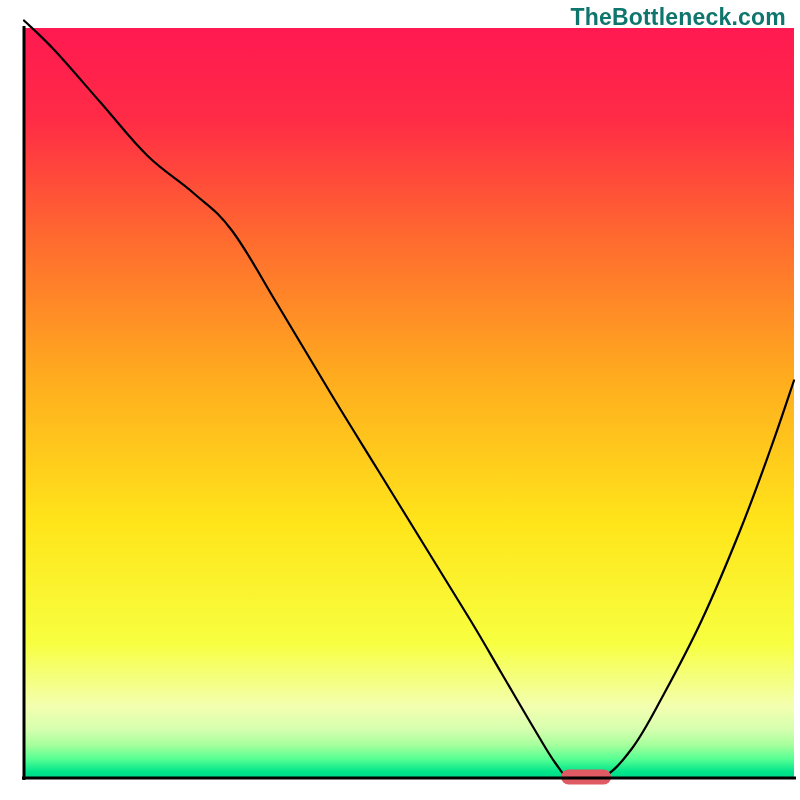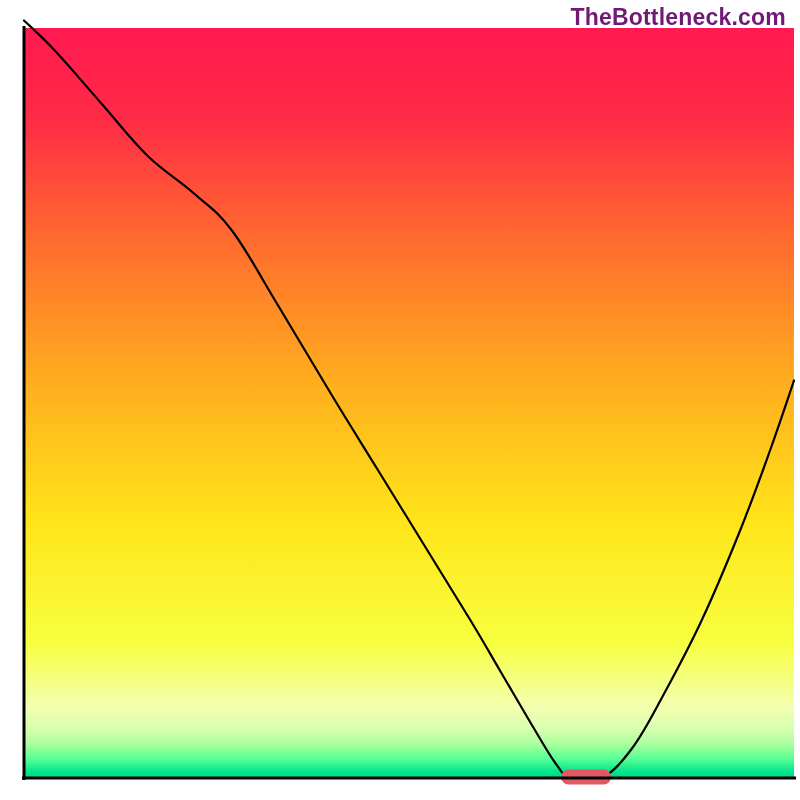--- a/index.html
+++ b/index.html
@@ -18,21 +18,21 @@
   }
   svg {
     display: block;
   }
   .watermark {
     position: absolute;
     top: 4px;
     right: 14px;
     font-size: 23px;
     font-weight: 600;
-    color: #701a75;
+    color: #0f766e;
     letter-spacing: 0.2px;
     user-select: none;
   }
 </style>
 </head>
 <body>
 
 <div class="chart-wrap">
   <div class="watermark">TheBottleneck.com</div>
   <svg id="chart-svg" width="800" height="800" viewBox="0 0 800 800">

